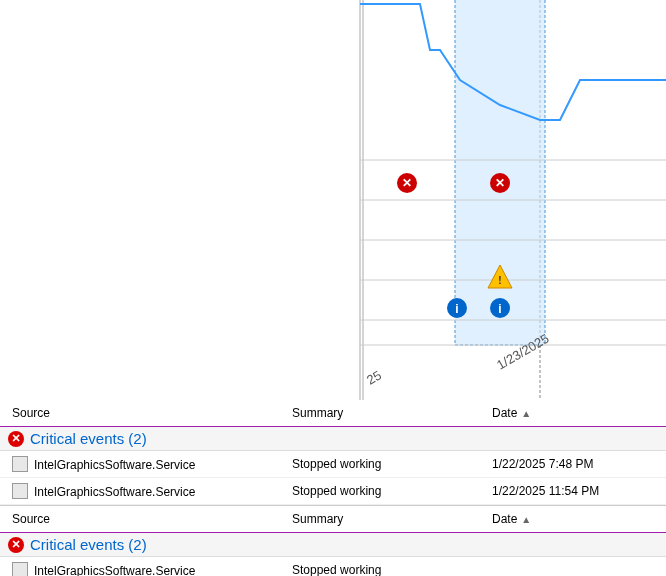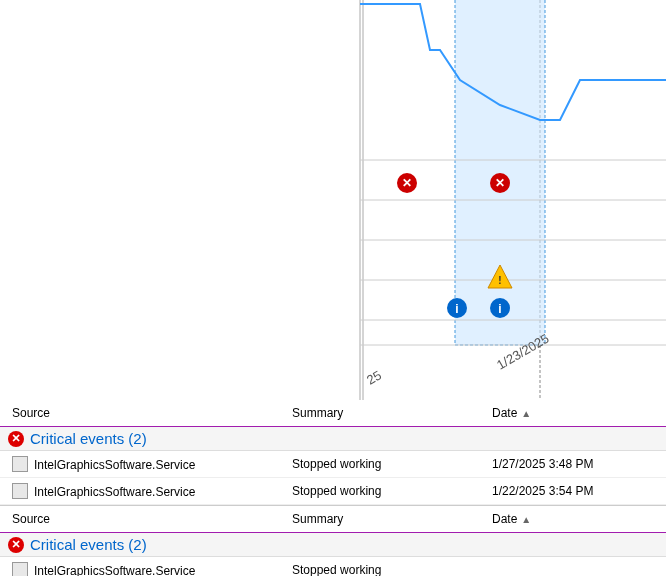--- a/index.html
+++ b/index.html
@@ -169,34 +169,34 @@
 
 <div class="data-row">
   <div class="data-cell">
     <span class="source-icon"></span>
     <span>IntelGraphicsSoftware.Service</span>
   </div>
   <div class="data-cell">
     <span>Stopped working</span>
   </div>
   <div class="data-cell">
-    <span>1/27/2025 3:48 PM</span>
+    <span>1/22/2025 7:48 PM</span>
   </div>
 </div>
 
 <div class="data-row">
   <div class="data-cell">
     <span class="source-icon"></span>
     <span>IntelGraphicsSoftware.Service</span>
   </div>
   <div class="data-cell">
     <span>Stopped working</span>
   </div>
   <div class="data-cell">
-    <span>1/22/2025 3:54 PM</span>
+    <span>1/22/2025 11:54 PM</span>
   </div>
 </div>
 
 <div class="table-header" style="border-top: 1px solid #ccc;">
   <div class="table-header-cell">
     <span>Source</span>
   </div>
   <div class="table-header-cell">
     <span>Summary</span>
   </div>

